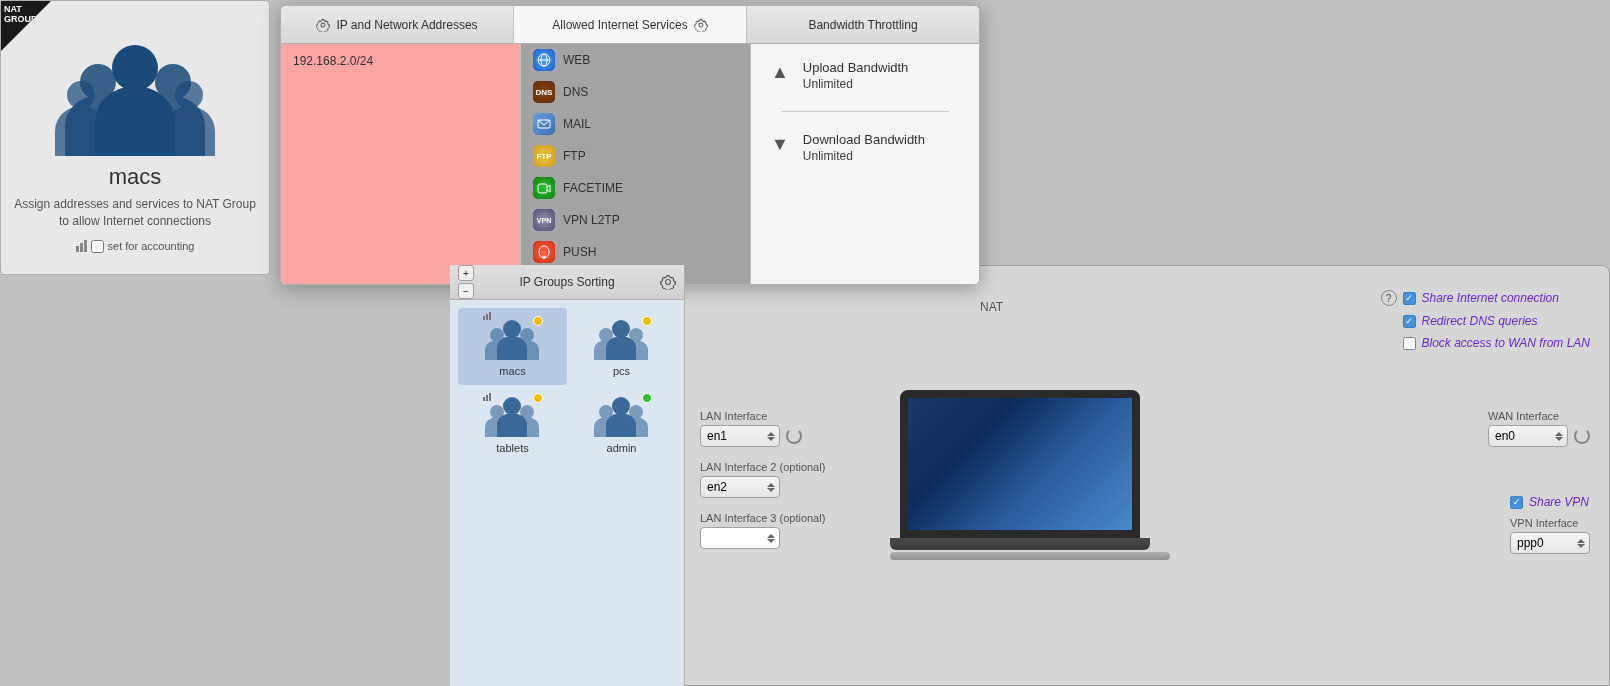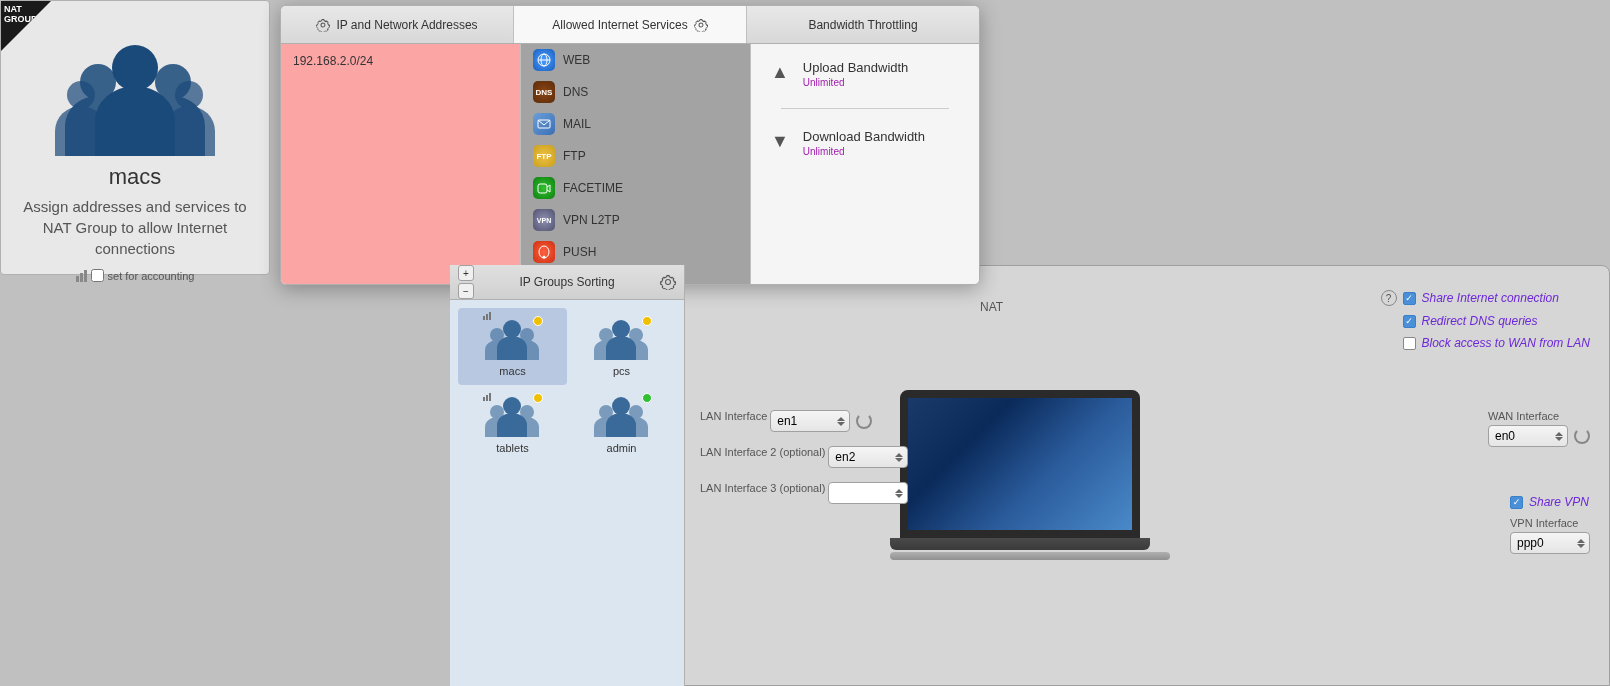--- a/index.html
+++ b/index.html
@@ -117,21 +117,21 @@
     .person-small .person-body { width: 52px; height: 50px; margin-top: -3px; }
 
     .nat-name {
       font-size: 22px;
       font-weight: 300;
       color: #333;
       margin-top: 8px;
     }
 
     .nat-desc {
-      font-size: 15px;
+      font-size: 12px;
       color: #555;
       text-align: center;
       margin-top: 6px;
       line-height: 1.4;
     }
 
     .nat-accounting {
       display: flex;
       align-items: center;
       gap: 4px;
@@ -273,22 +273,22 @@
       margin-top: 2px;
     }
 
     .bandwidth-info .bandwidth-label {
       font-size: 13px;
       color: #333;
       font-weight: 500;
     }
 
     .bandwidth-info .bandwidth-value {
-      font-size: 10px;
-      color: #a21caf;
+      font-size: 12px;
+      color: #404040;
       margin-top: 2px;
     }
 
     
     .groups-panel {
       position: absolute;
       left: 450px;
       top: 265px;
       width: 235px;
       bottom: 0;
@@ -455,20 +455,21 @@
       position: absolute;
       left: 700px;
       top: 410px;
       display: flex;
       flex-direction: column;
       gap: 14px;
     }
 
     .iface-row {
       display: flex;
+      flex-direction: column;
       gap: 3px;
     }
 
     .iface-label {
       font-size: 11px;
       color: #555;
     }
 
     .iface-controls {
       display: flex;

